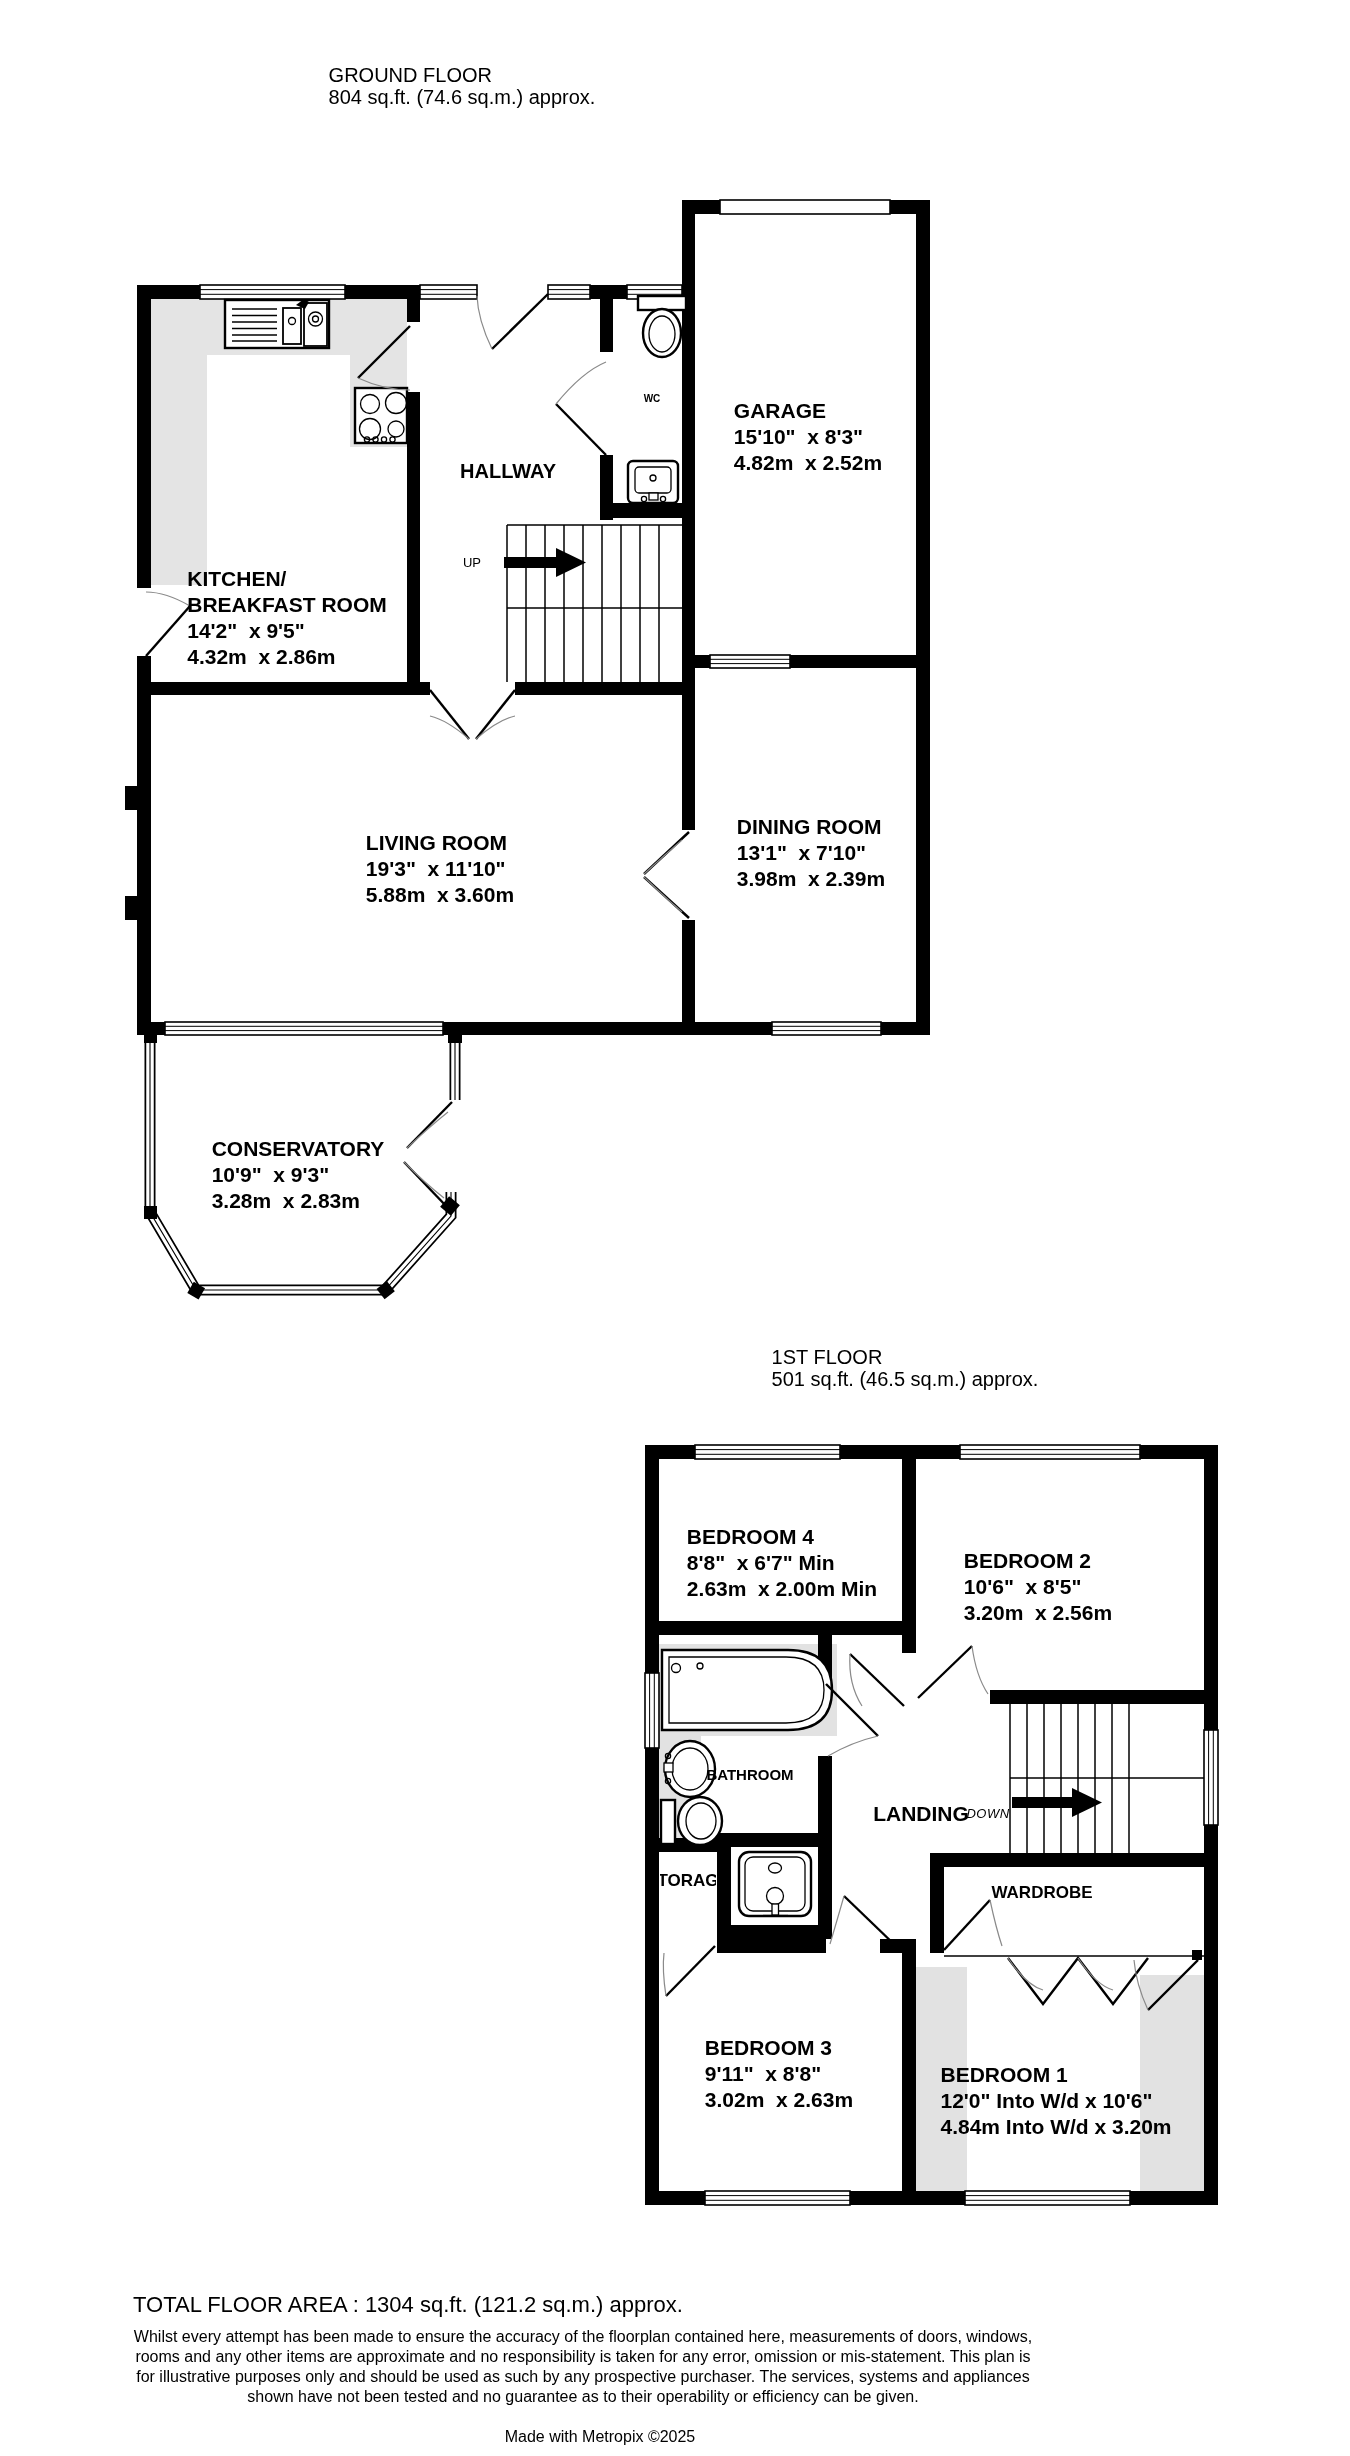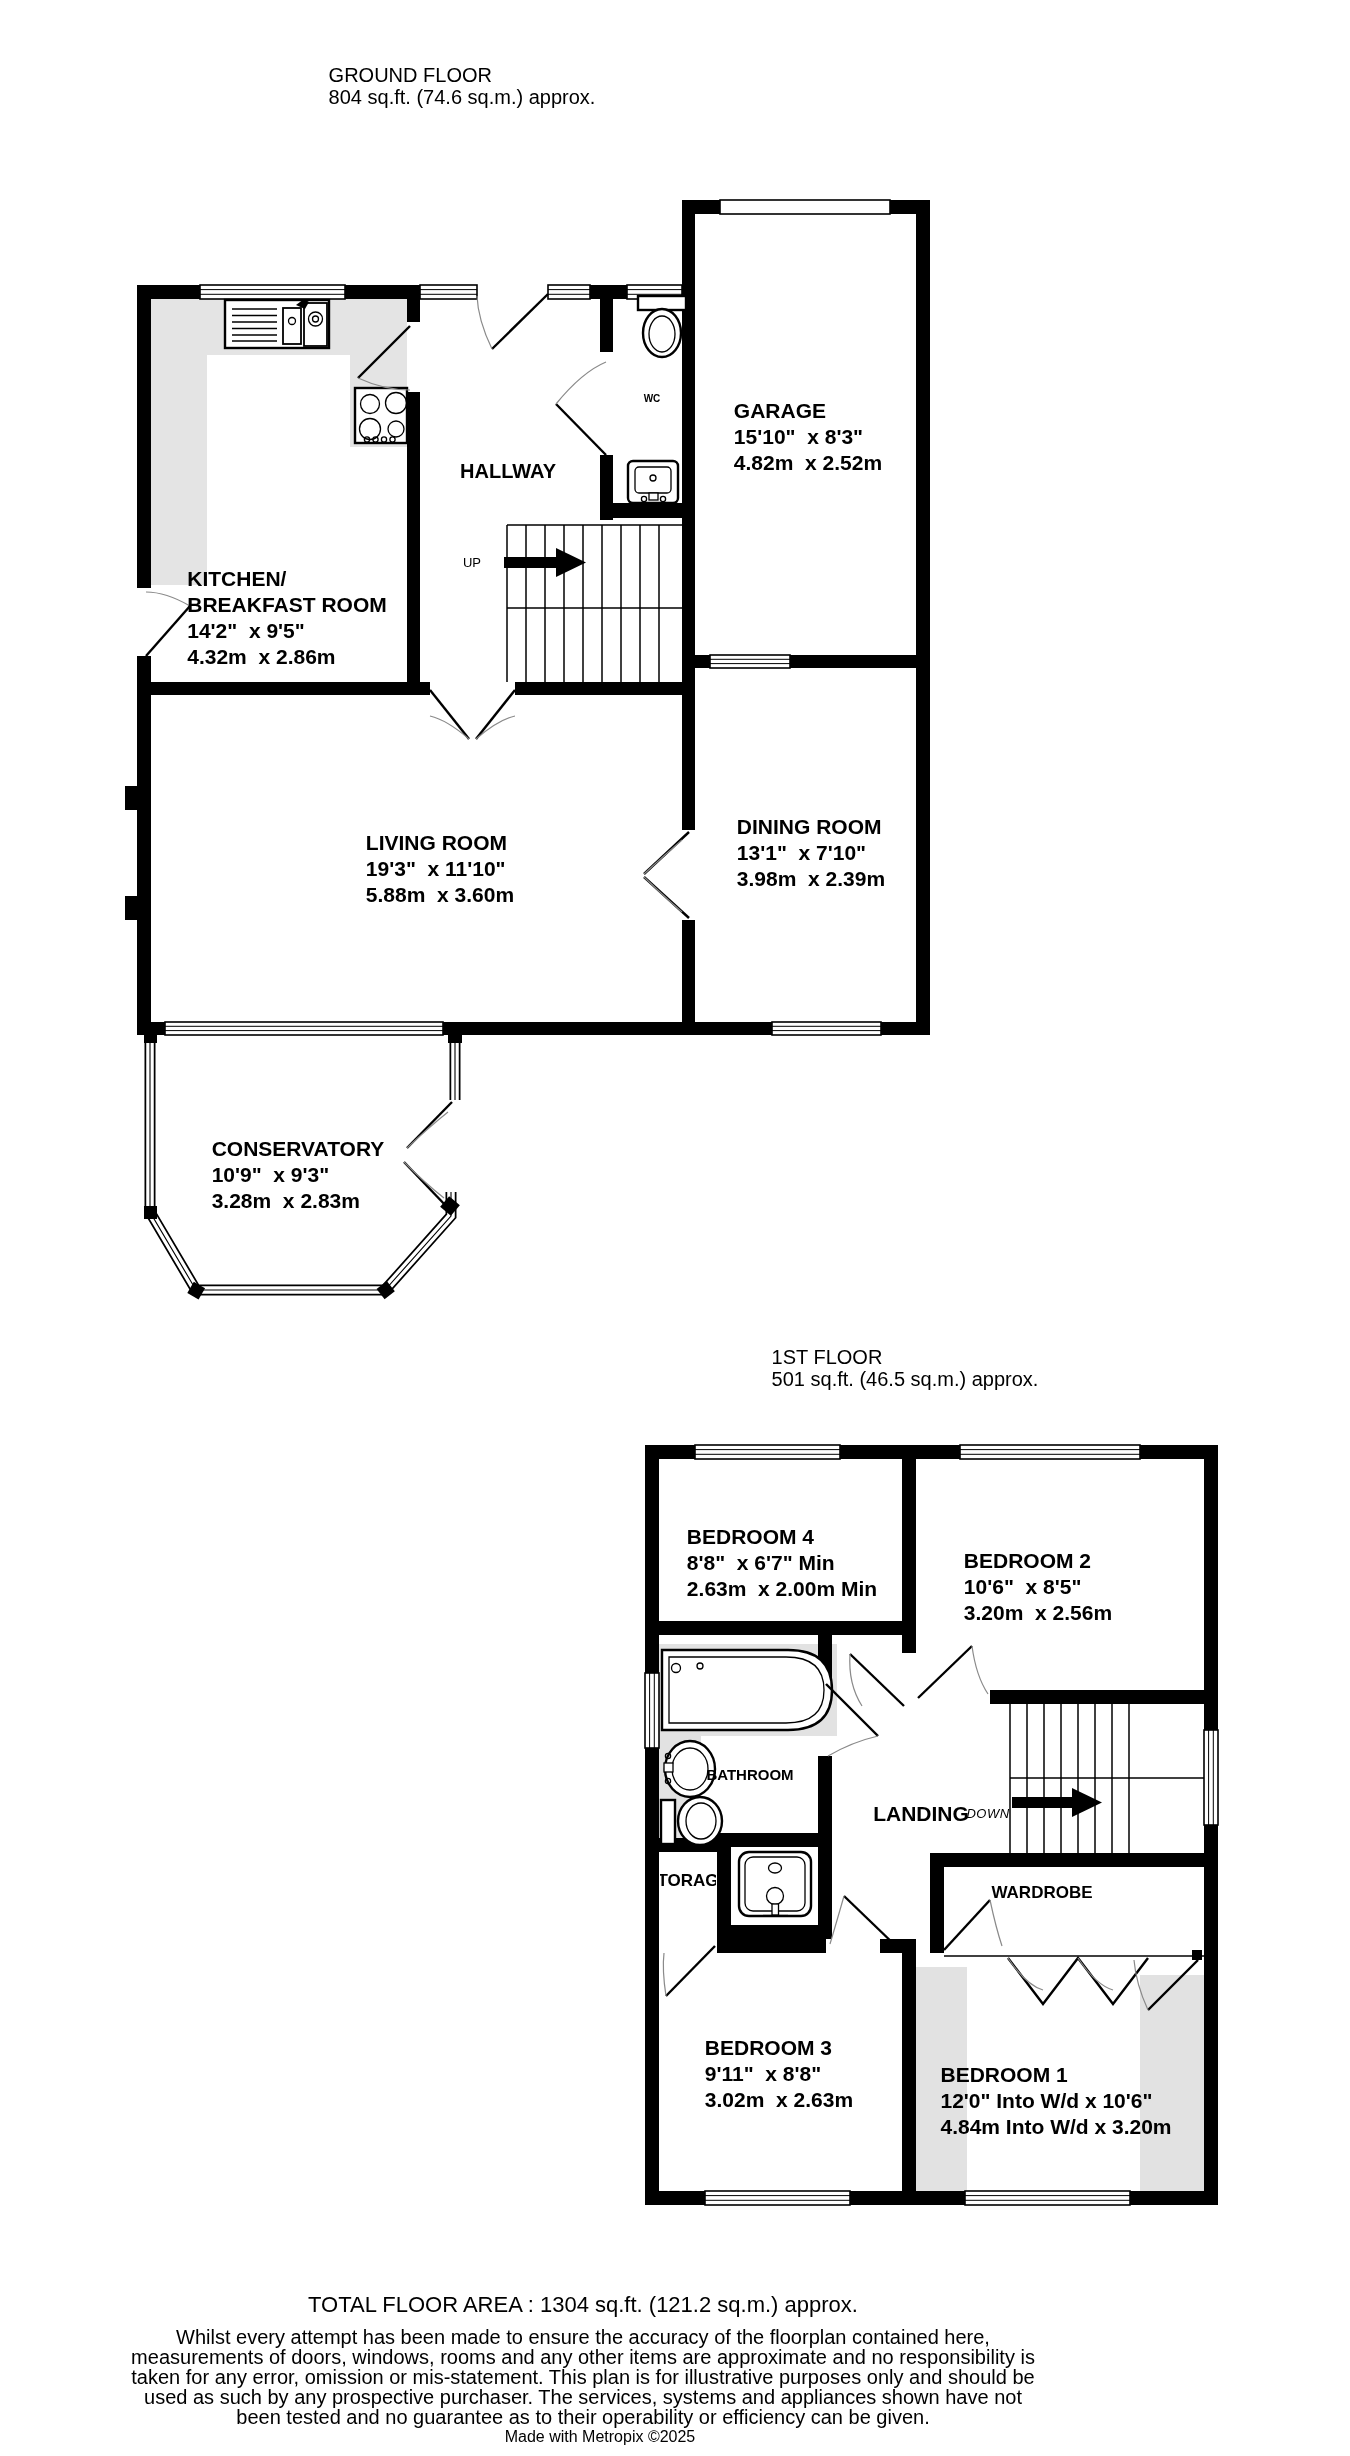--- a/index.html
+++ b/index.html
@@ -9,22 +9,22 @@
   .lbl div{white-space:pre;}
   .room-label{font-weight:bold;font-size:21px;line-height:26px;}
   .floor-title{font-size:20px;line-height:22px;font-weight:400;}
   .tiny{font-size:10px;font-weight:bold;}
   .small-room{font-size:17px;font-weight:bold;}
   .bath-label{font-size:15px;font-weight:bold;margin-top:8px;}
   .stair-label{font-size:13px;font-weight:400;}
   .down-label{font-size:13px;font-weight:400;letter-spacing:.5px;font-style:italic;}
   .clip{overflow:hidden;}
   .clip div{position:relative;left:50%;transform:translateX(-50%);width:max-content;}
-  .footer-total{position:absolute;left:133px;width:900px;text-align:center;font-size:22px;}
-  .footer-disc{position:absolute;left:128px;width:910px;text-align:center;font-size:20px;line-height:20px;}
+  .footer-total{position:absolute;left:133px;width:900px;text-align:left;font-size:22px;}
+  .footer-disc{position:absolute;left:128px;width:910px;text-align:center;font-size:16px;line-height:20px;}
   .footer-credit{position:absolute;left:150px;width:900px;text-align:center;font-size:16px;}
   
   .wall{fill:#000;stroke:none;}
   .win{fill:#fff;stroke:#000;stroke-width:1.6;}
   .winline{stroke:#000;stroke-width:1;}
   .thin{stroke:#000;stroke-width:1.5;fill:none;}
   .fix{stroke:#000;stroke-width:2.4;fill:#fff;}
   .fix2{stroke:#000;stroke-width:1.3;fill:none;}
   .leaf{stroke:#000;stroke-width:2.4;fill:none;}
   .arc{stroke:#8a8a8a;stroke-width:1.2;fill:none;}

